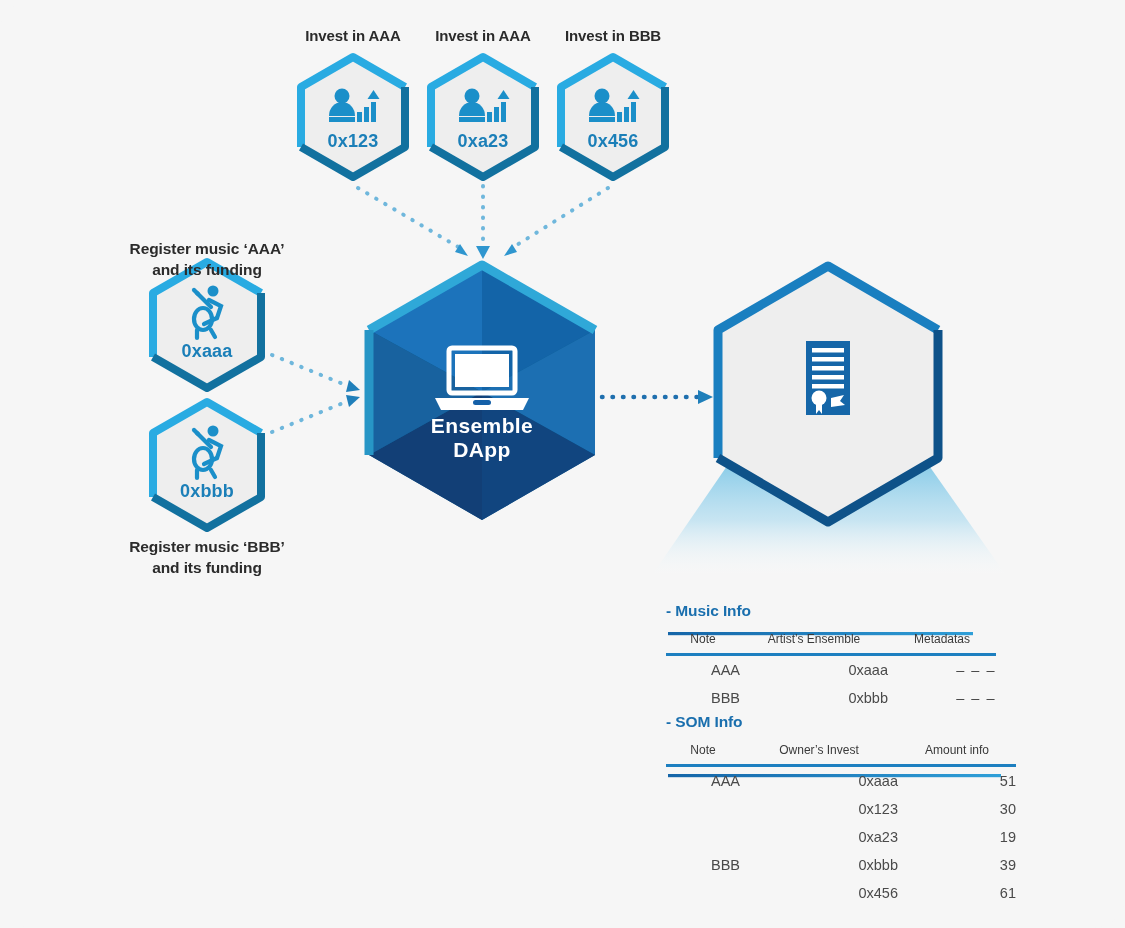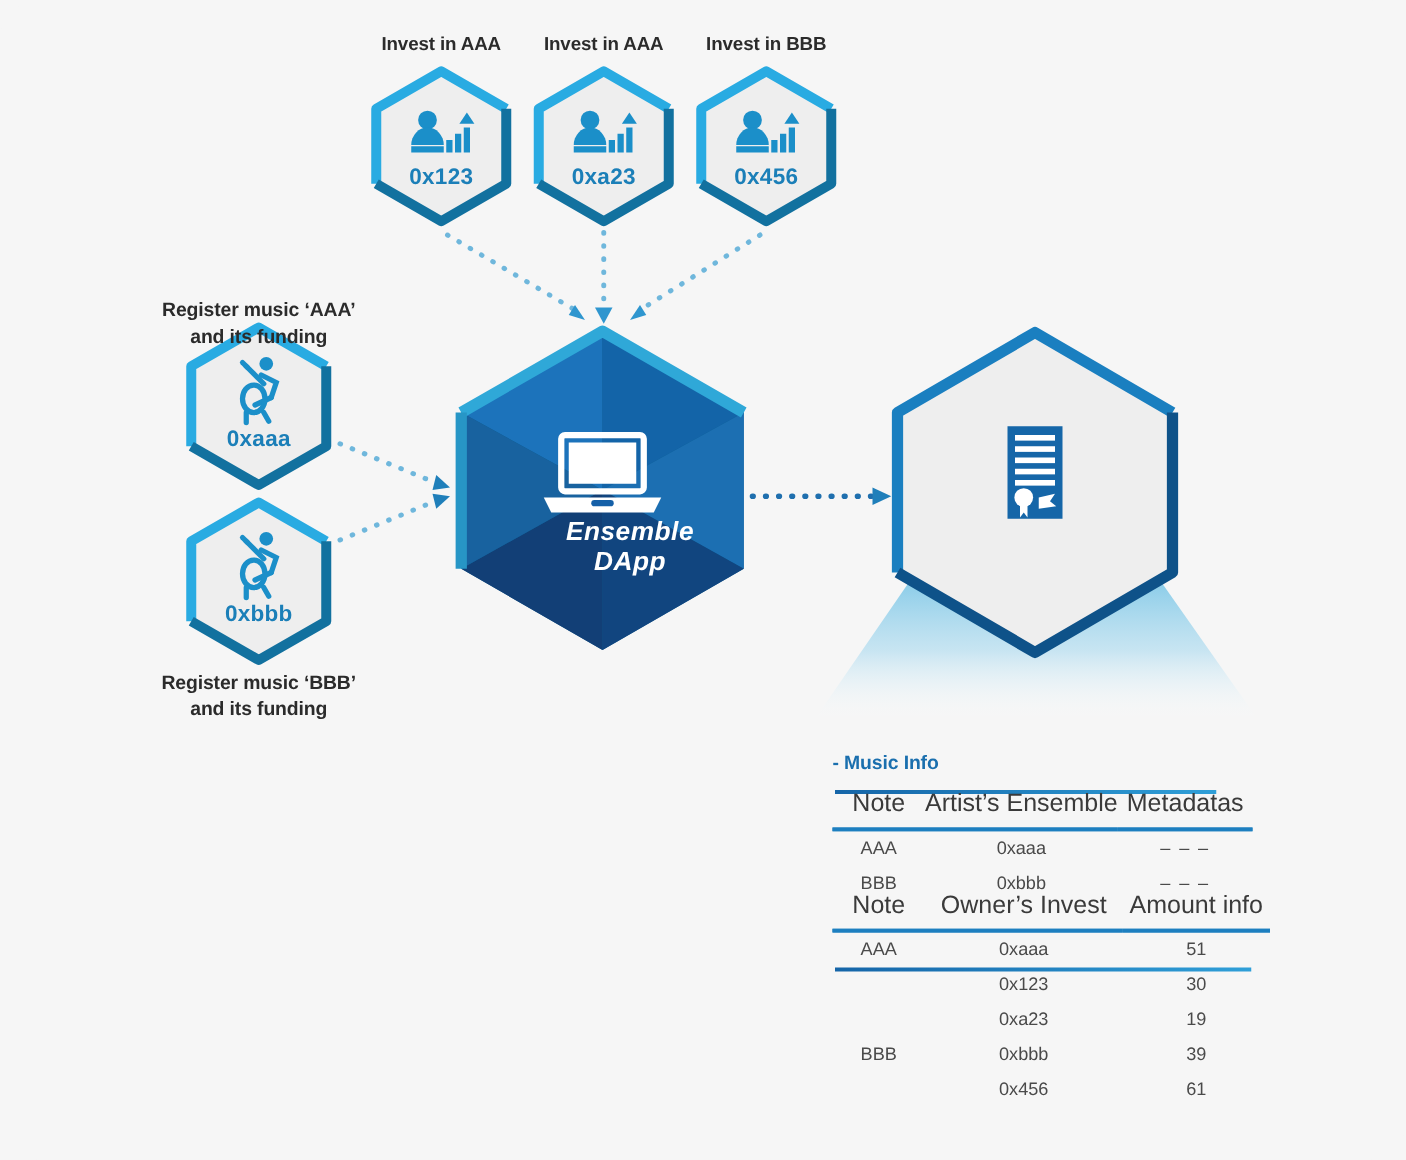--- a/index.html
+++ b/index.html
@@ -71,34 +71,34 @@
     font-weight: bold;
     color: #1a6fae;
     margin: 0 0 12px 0;
     letter-spacing: -0.1px;
   }
   table.info-table {
     border-collapse: collapse;
     font-family: "Liberation Sans", sans-serif;
   }
   table.info-table th {
-    font-size: 20px;
+    font-size: 12px;
     font-weight: normal;
     color: #3a3a3a;
     padding: 0 0 7px 0;
     text-align: center;
     white-space: nowrap;
   }
   table.info-table thead tr {
     border-bottom: 3px solid #1d7fc0;
   }
   table.info-table td {
     font-size: 14.5px;
     color: #4a4a4a;
-    text-align: center;
+    text-align: right;
     padding: 6px 0 6px 0;
     white-space: nowrap;
   }
   .col-note { width: 74px; }
   .music-col-addr { width: 148px; }
   .music-col-meta { width: 108px; }
   .som-col-addr { width: 158px; }
   .som-col-amt { width: 118px; }
   .dash { letter-spacing: 1.5px; }
 </style>
@@ -279,21 +279,21 @@
   <div class="hex-label addr-label" style="left:563px; top:131px; width:100px;">0x456</div>
 
   <div class="caption" style="left:117px; top:211px; width:180px;margin-top:28px;">Register music ‘AAA’
 and its funding</div>
   <div class="caption" style="left:117px; top:537px; width:180px;">Register music ‘BBB’
 and its funding</div>
 
   <div class="hex-label addr-label" style="left:157px; top:341px; width:100px;">0xaaa</div>
   <div class="hex-label addr-label" style="left:157px; top:481px; width:100px;">0xbbb</div>
 
-  <div class="hex-label center-label" style="left:404px; top:414px; width:200px;font-style:italic;">Ensemble
+  <div class="hex-label center-label" style="left:382px; top:414px; width:200px;">Ensemble
 DApp</div>
 
 
   <div class="table-block" style="left:666px; top:602px;">
     <div class="table-title">- Music Info</div>
     <table class="info-table">
       <thead>
         <tr>
           <th class="col-note">Note</th>
           <th class="music-col-addr">Artist’s Ensemble</th>
@@ -309,20 +309,21 @@
         <tr>
           <td>BBB</td>
           <td>0xbbb</td>
           <td class="dash">– – –</td>
         </tr>
       </tbody>
     </table>
   </div>
 
   <div class="table-block" style="left:666px; top:713px;">
+    <div class="table-title">- SOM Info</div>
     <table class="info-table">
       <thead>
         <tr>
           <th class="col-note">Note</th>
           <th class="som-col-addr">Owner’s Invest</th>
           <th class="som-col-amt">Amount info</th>
         </tr>
       </thead>
       <tbody>
         <tr>

